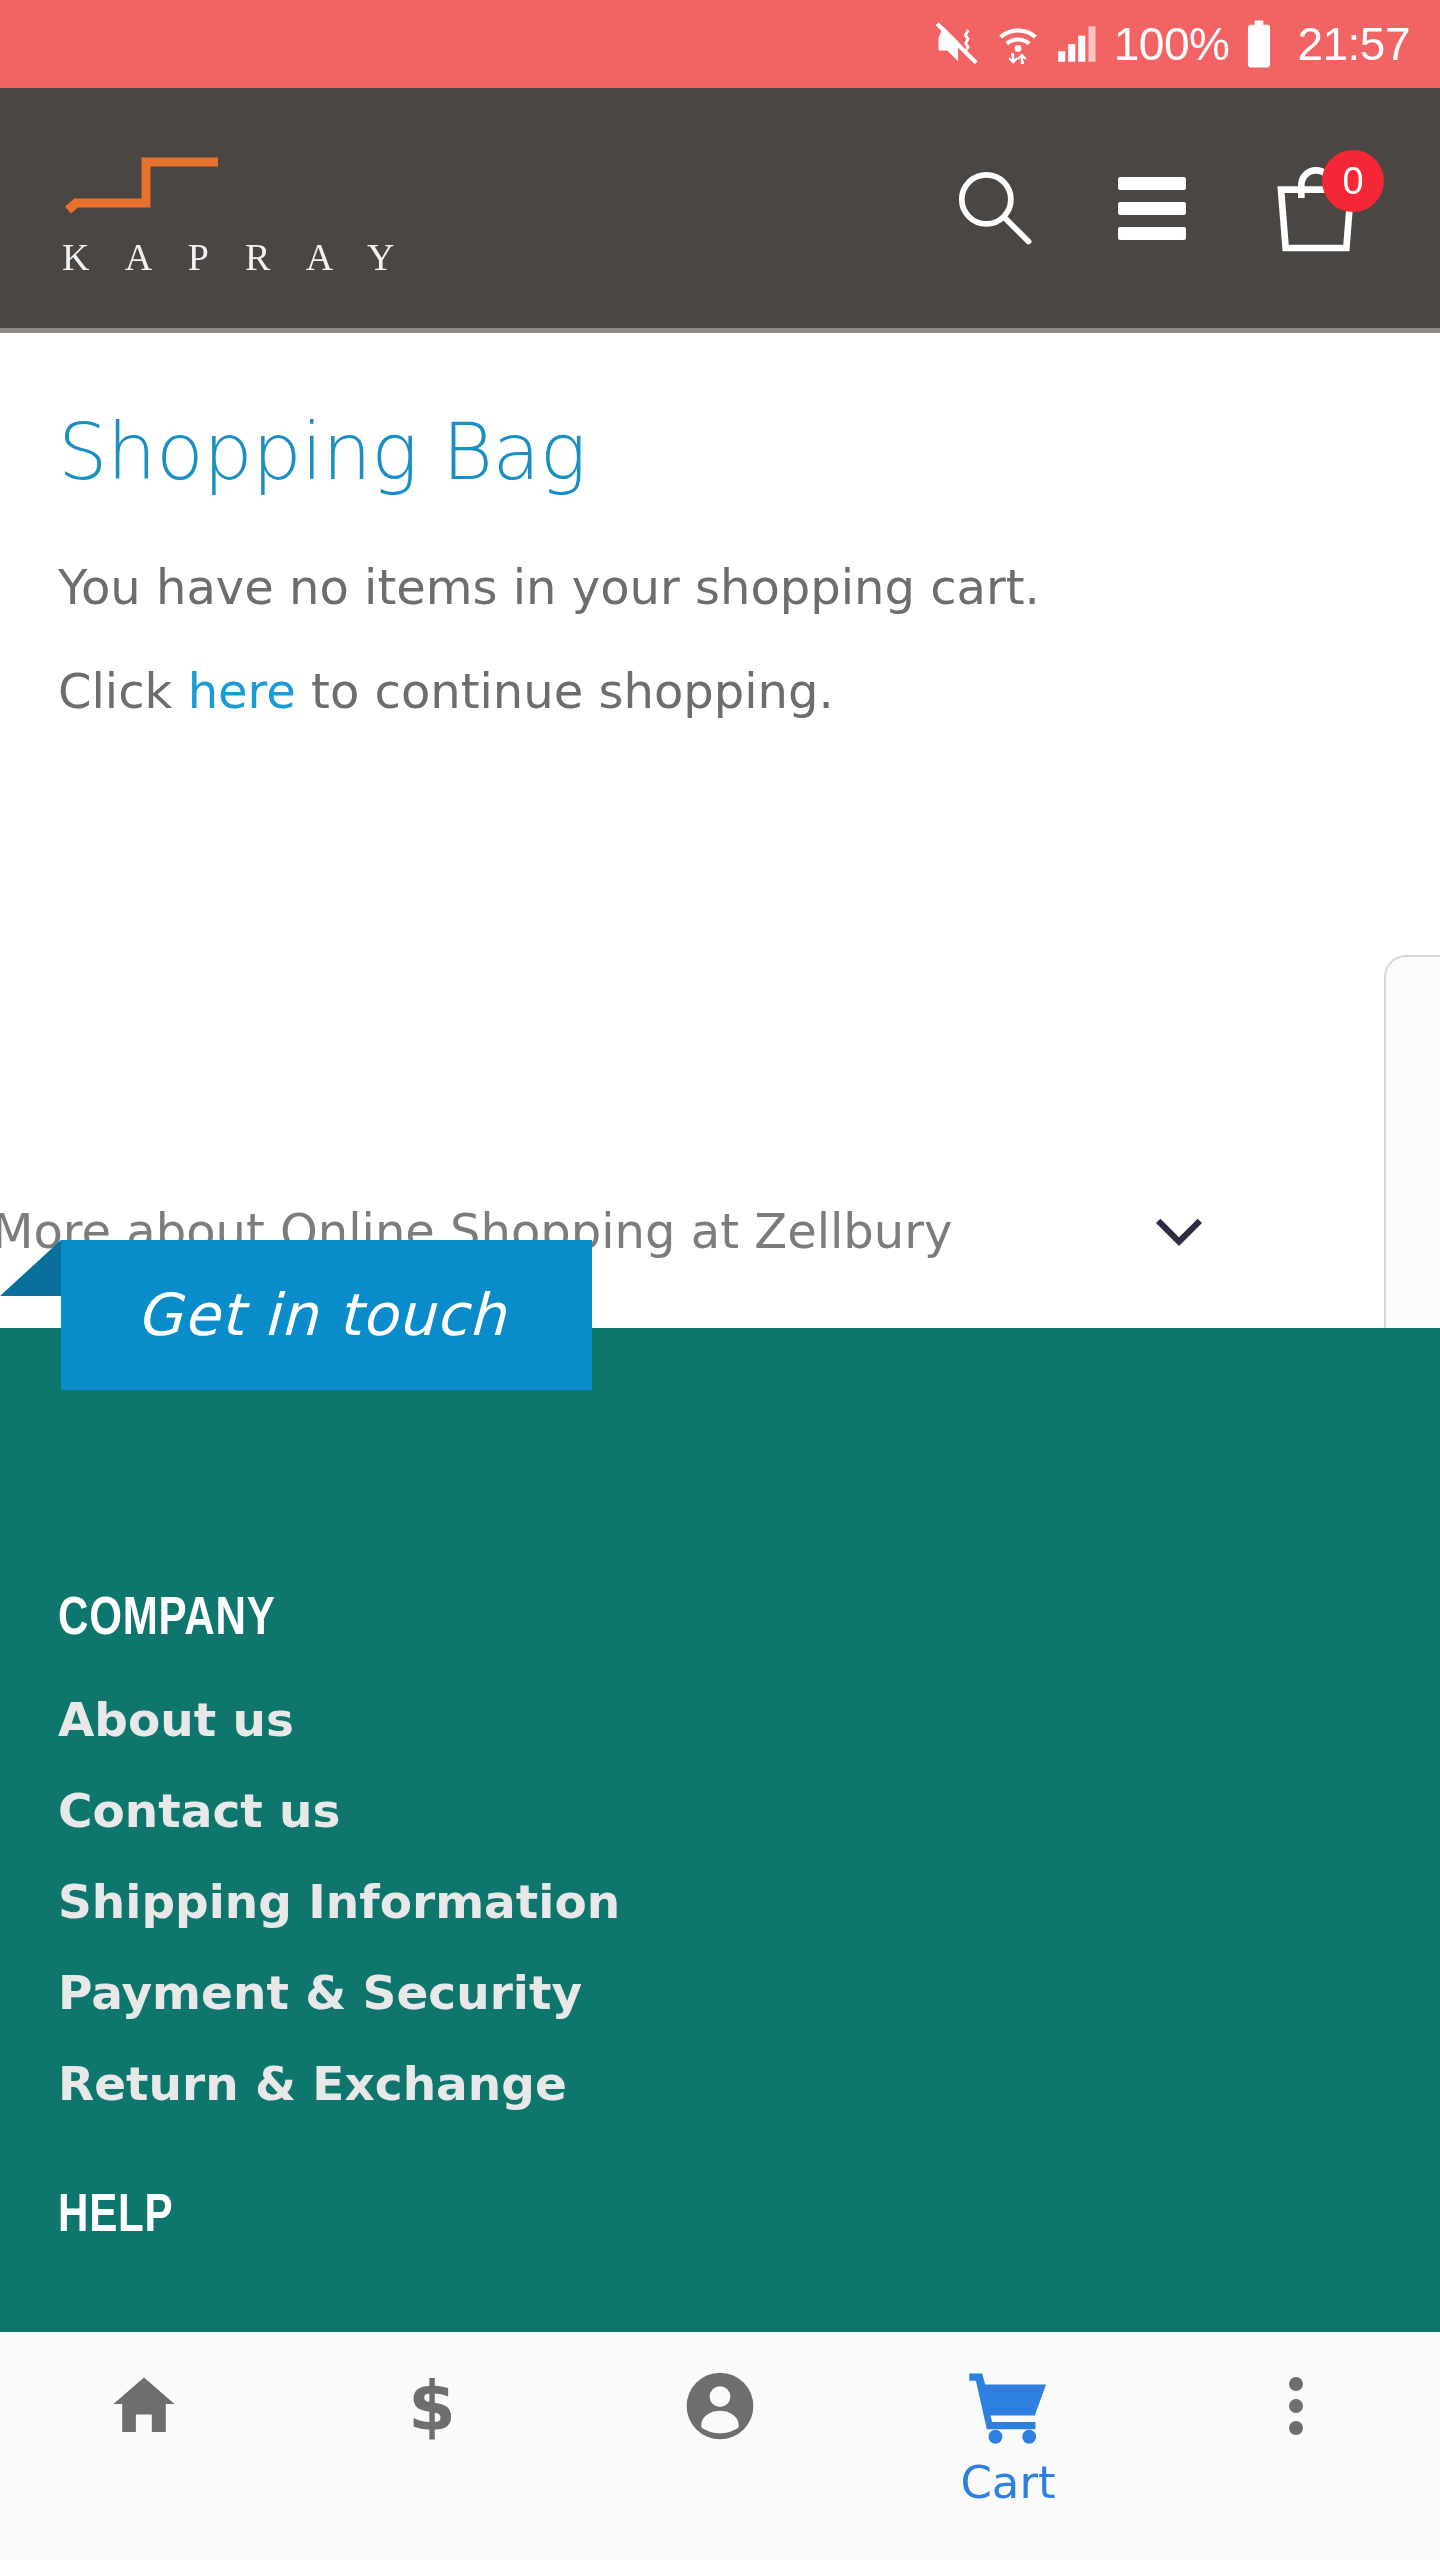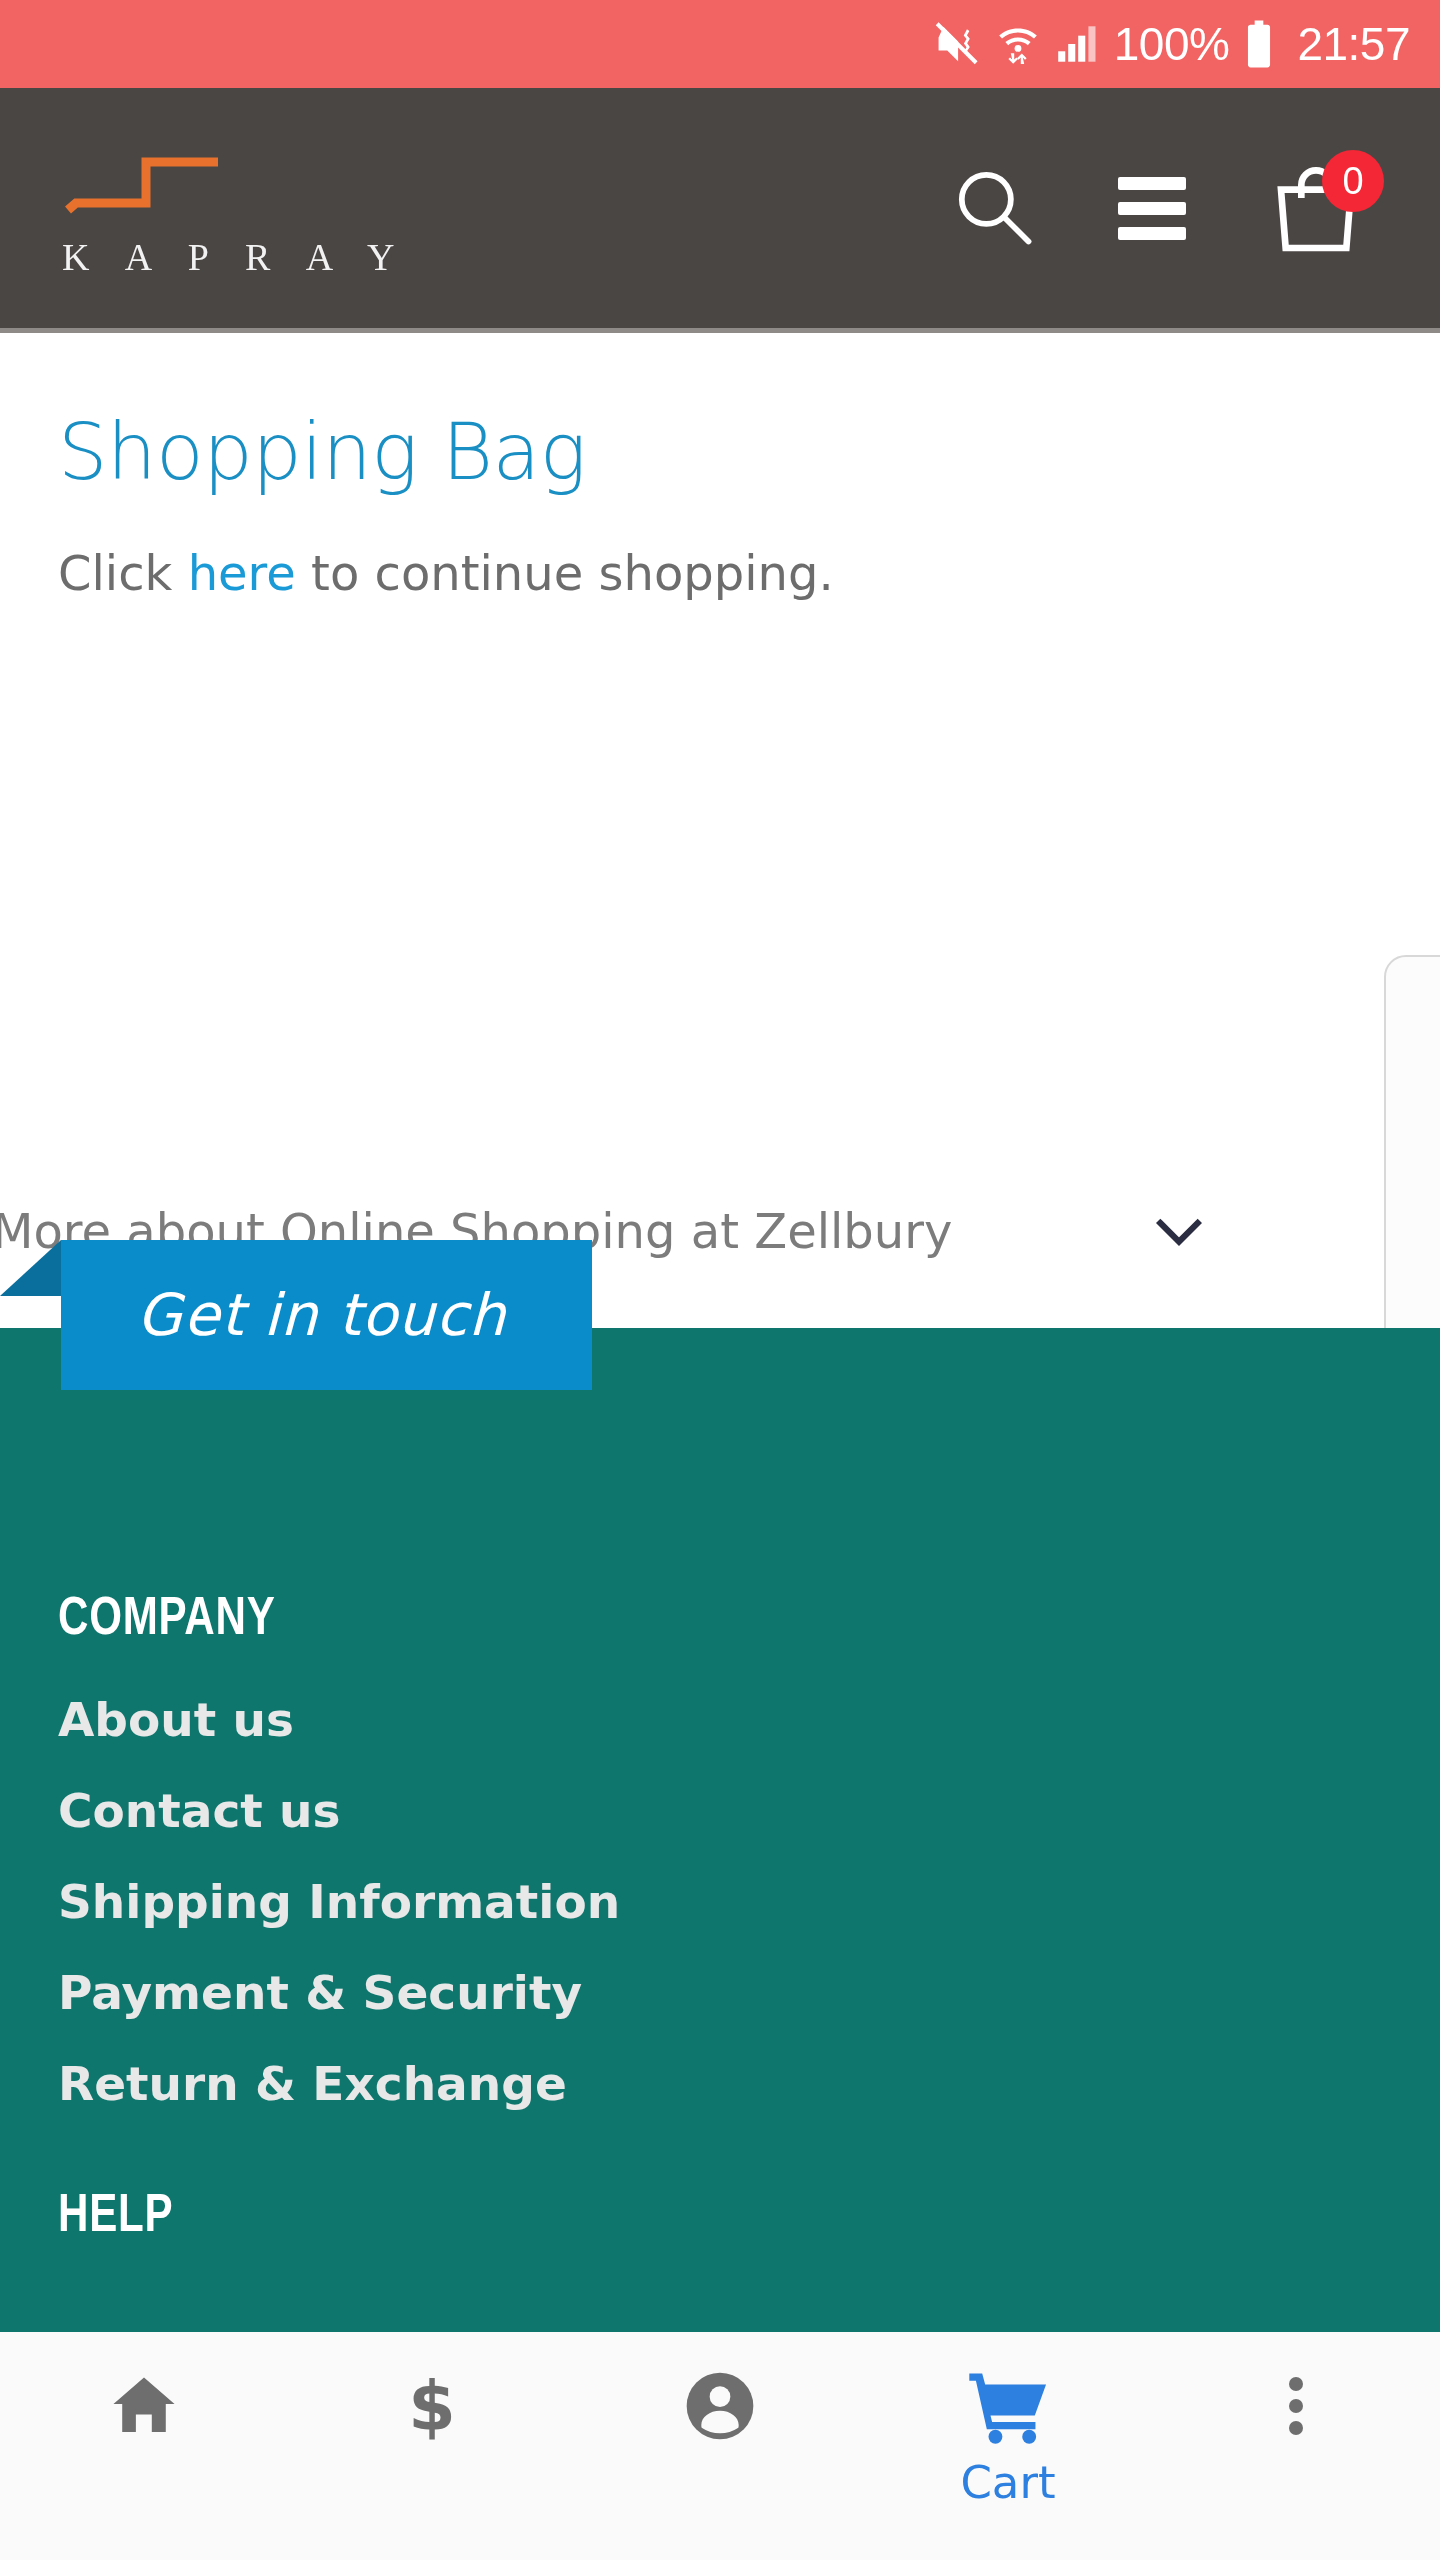--- a/index.html
+++ b/index.html
@@ -333,20 +333,21 @@
           </svg>
           <span class="bag-badge">0</span>
         </span>
       </button>
 
     </div>
   </div>
 
   <div class="main">
     <h1 class="page-title">Shopping Bag</h1>
+    <p class="empty-msg">You have no items in your shopping cart.</p>
     <p class="continue-msg"><span>Click </span><a href="#">here</a><span> to continue shopping.</span></p>
     <div class="side-panel"></div>
   </div>
 
   <div class="accordion">
     <span class="accordion-label">More about Online Shopping at Zellbury</span>
     <span class="chev">
       <svg width="64" height="64" viewBox="0 0 24 24">
         <polyline points="5,9 12,16 19,9" fill="none" stroke="#2b2d42" stroke-width="2.3" stroke-linecap="square"></polyline>
       </svg>

